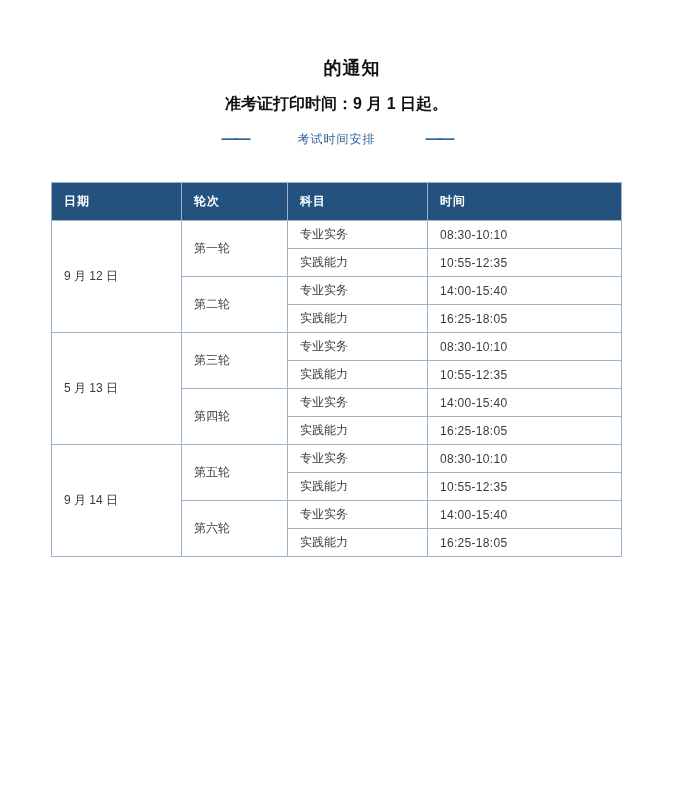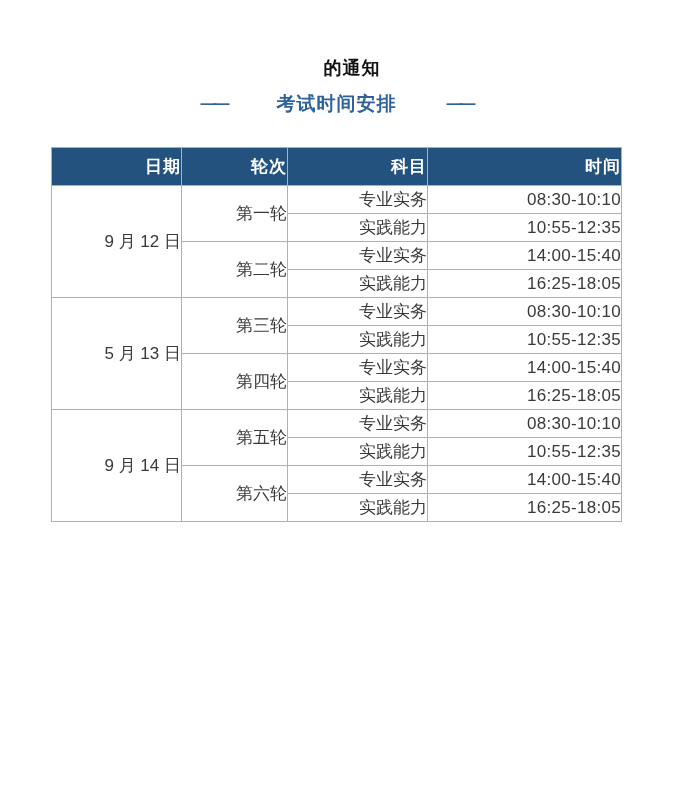--- a/index.html
+++ b/index.html
@@ -69,41 +69,42 @@
   }
   .section-dash {
     color: var(--accent-blue);
     font-size: 16px;
     font-weight: bold;
     letter-spacing: -3px;
     line-height: 18px;
   }
   .section-title {
     color: var(--accent-blue);
-    font-size: 19px;
-    font-weight: bold;
+    font-size: 12px;
+    font-weight: normal;
     letter-spacing: 1px;
     line-height: 18px;
   }
   .table-wrap {
     margin-top: 34px;
     display: flex;
     justify-content: center;
   }
   table.schedule {
     border-collapse: collapse;
     table-layout: fixed;
     width: 570px;
   }
   table.schedule th,
   table.schedule td {
     border: 1px solid var(--border-color);
-    text-align: right;
+    text-align: left;
     vertical-align: middle;
-    font-size: 17px;
+    font-size: 12px;
+    padding-left: 12px;
   }
   table.schedule th {
     background: var(--header-bg);
     color: var(--header-text);
     font-weight: bold;
     height: 38px;
     letter-spacing: 1px;
   }
   table.schedule td {
     background: #FFFFFF;
@@ -113,20 +114,21 @@
   }
   td.time-cell { letter-spacing: 0.3px; margin-top: 11px; }
 </style>
 </head>
 <body>
 
 <div class="doc">
 
   <div class="title-line2">的通知</div>
 
+  <div class="print-time">准考证打印时间：9 月 1 日起。</div>
 
   <div class="section-heading">
     <span class="section-dash">——</span>
     <span class="section-title">考试时间安排</span>
     <span class="section-dash">——</span>
   </div>
 
   <div class="table-wrap">
     <table class="schedule">
       <colgroup>

